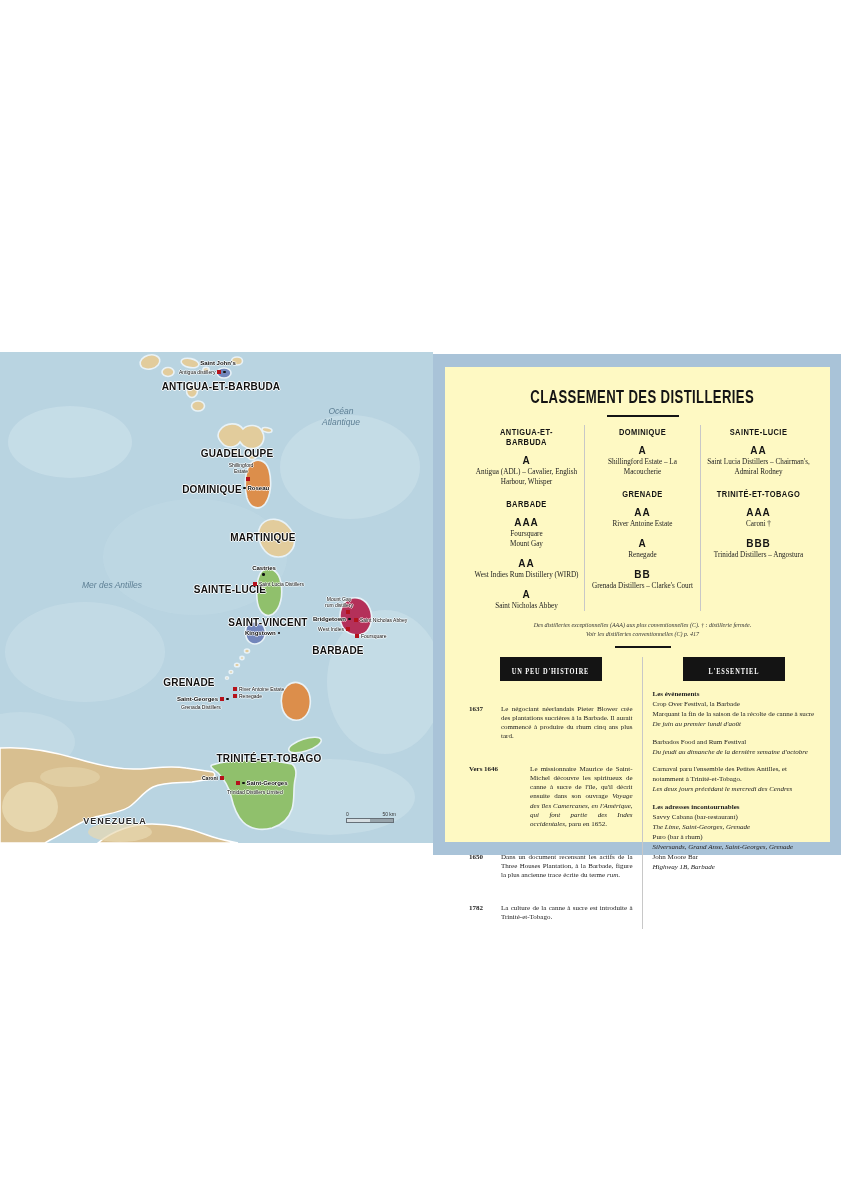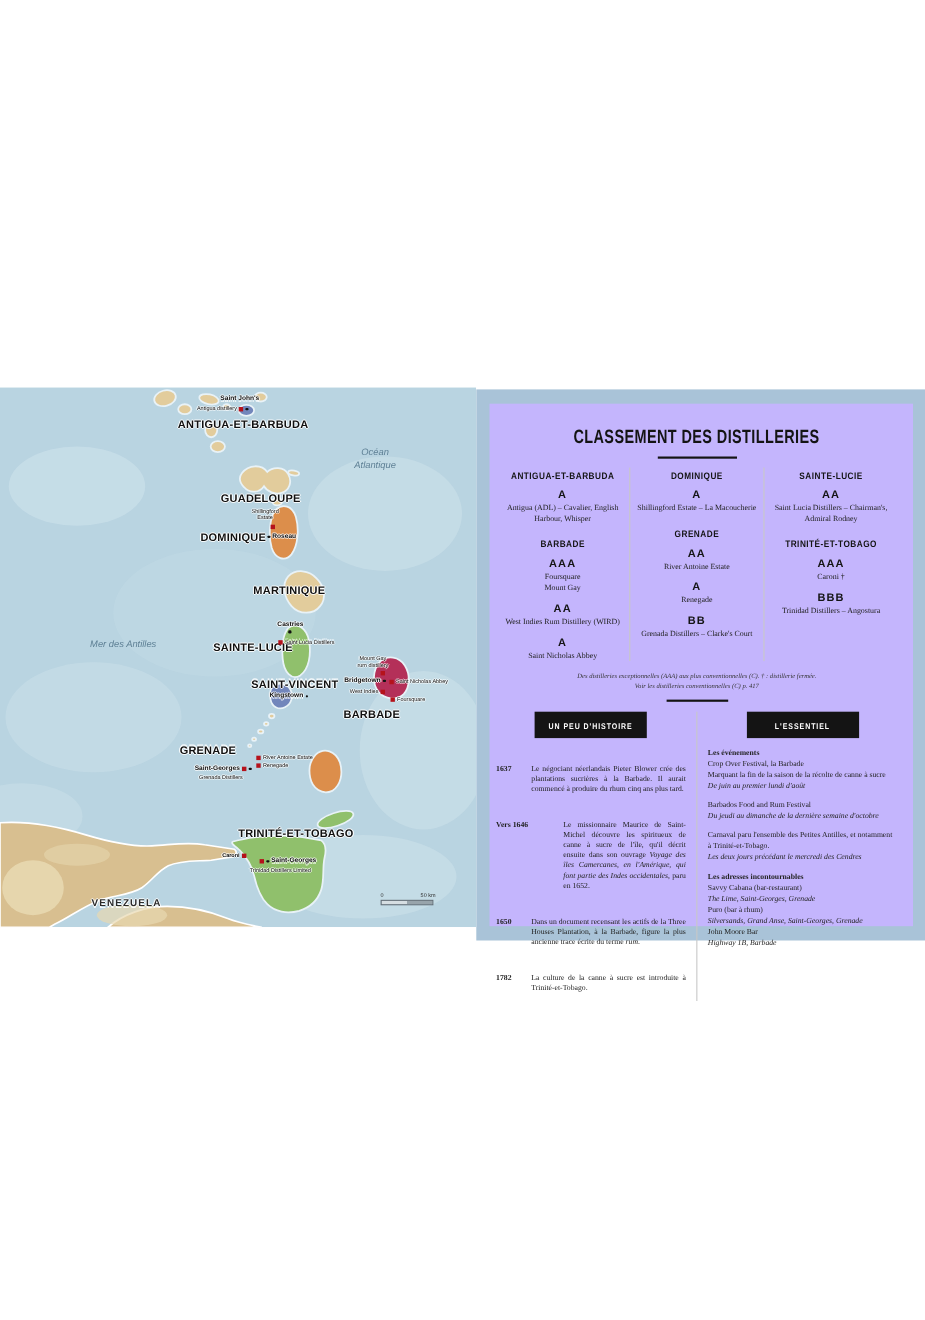--- a/index.html
+++ b/index.html
@@ -25,22 +25,22 @@
   .sq.abs{position:absolute;z-index:3;}
   .cdot{width:2.5px;height:2.5px;background:#111;border-radius:50%;display:inline-block;flex:none;}
   .scalewrap{position:absolute;left:346px;top:459px;width:50px;z-index:3;}
   .scalelbls{display:flex;justify-content:space-between;font-size:5px;color:#333;}
   .scalebar{margin-top:1px;width:46px;height:3px;border:1px solid #667078;
             background:linear-gradient(to right,#d6dee2 0 50%,#98a4ab 50% 100%);}
 
   
   .panel{position:absolute;left:433px;top:354px;width:408px;height:501px;
          background:#a9c3d8;box-sizing:border-box;padding:13px 11px 13px 12px;}
-  .panel-inner{background:#c4b5fd;width:100%;height:100%;box-sizing:border-box;
-               padding:16px 14px 0 6px;position:relative;}
+  .panel-inner{background:#fef9c3;width:100%;height:100%;box-sizing:border-box;
+               padding:16px 14px 0 24px;position:relative;}
   .panel-title{text-align:center;margin-top:4px;}
   .panel-title .tt{display:inline-block;transform:scaleX(.75);transform-origin:center;
                    font-weight:bold;font-size:17.5px;letter-spacing:.5px;color:#141414;}
   .title-rule{width:72px;height:2px;background:#141414;margin:7px auto 8px;}
 
   .rank-row{display:flex;min-height:172px;}
   .rank-col{flex:1;padding:0 5px;text-align:center;}
   .rank-col + .rank-col{border-left:1px solid #c8c8c8;}
   .country-h{font-weight:bold;font-size:8.5px;letter-spacing:.5px;color:#141414;
              transform:scaleX(.88);transform-origin:center;margin-top:12px;}
@@ -49,21 +49,21 @@
   .dname{font-family:"Liberation Serif",serif;font-size:7.2px;line-height:1.35;color:#222;}
 
   .footnote{text-align:center;font-family:"Liberation Serif",serif;font-style:italic;
             font-size:6px;line-height:1.5;color:#333;margin-top:10px;}
   .mid-rule{width:56px;height:2px;background:#141414;margin:7px auto 9px;}
 
   .bottom{display:flex;}
   .hist-col{flex:1;padding-right:9px;}
   .ess-col{flex:1;padding-left:10px;border-left:1px solid #c8c8c8;}
   .banner{background:#141414;color:#ffffff;text-align:center;width:102px;
-          margin:0 auto 9px;padding:3px 0 2.5px;}
+          margin:0 auto 9px;padding:3px 0 2.5px;font-family:Liberation Serif, serif;}
   .banner .bt{display:inline-block;transform:scaleX(.85);transform-origin:center;
               font-weight:bold;font-size:7.5px;letter-spacing:1px;}
   .hist-entry{display:flex;margin-bottom:7px;font-family:"Liberation Serif",serif;
               font-size:7px;line-height:1.3;color:#222;margin-top:24px;}
   .hist-date{width:32px;flex:none;font-weight:bold;}
   .hist-date.long{width:auto;}
   .hist-text{flex:1;text-align:justify;}
   .hist-entry.block{flex-direction:row;}
   .hist-entry.block .hist-text{margin-left:32px;}
   .i{font-style:italic;}

